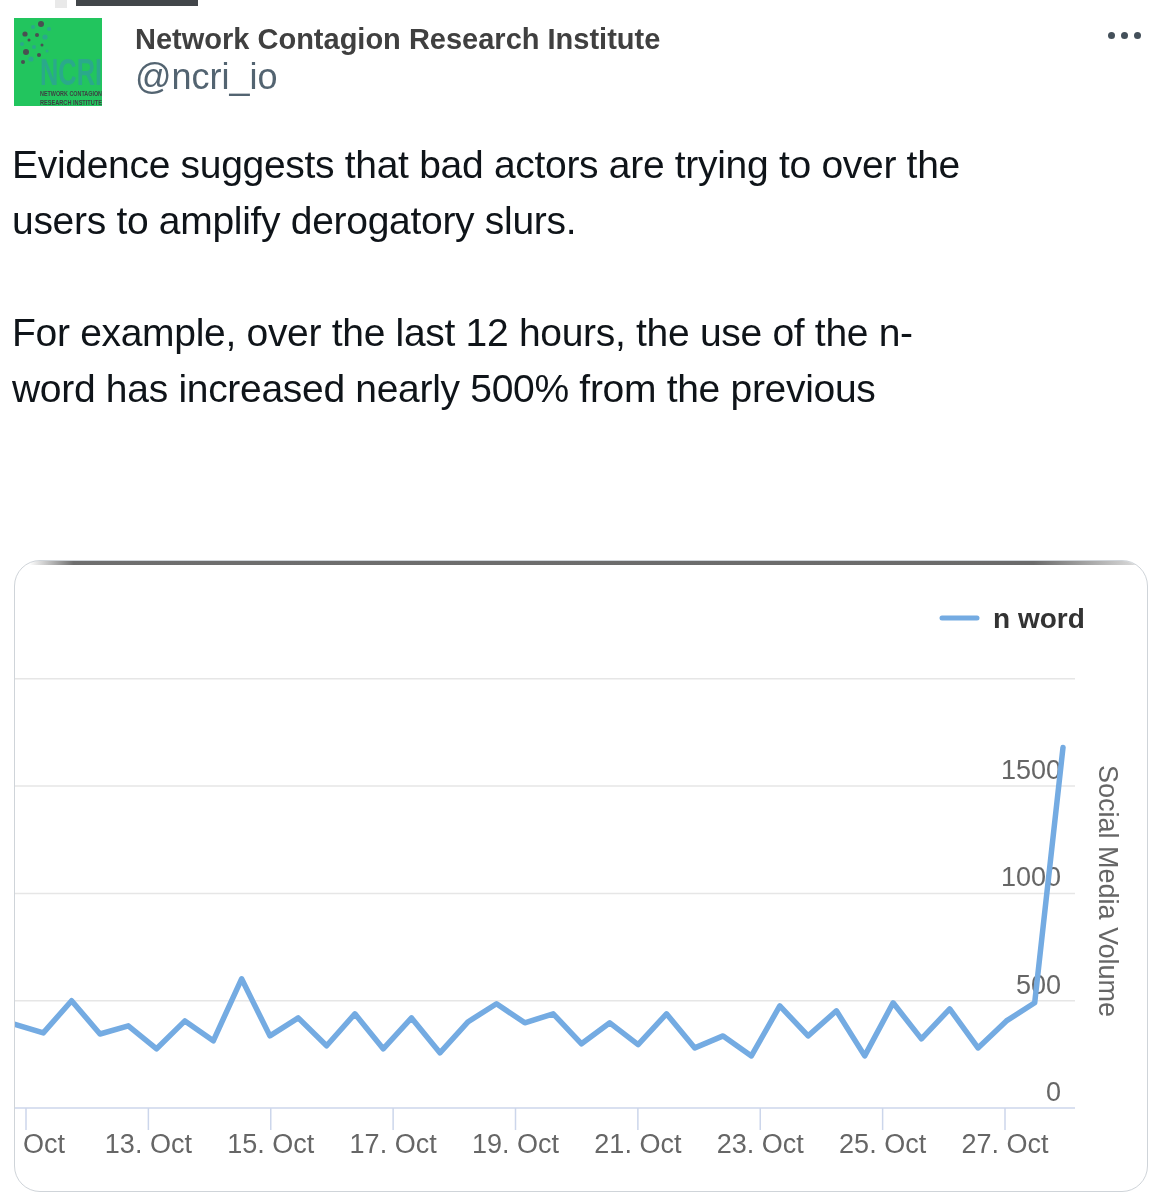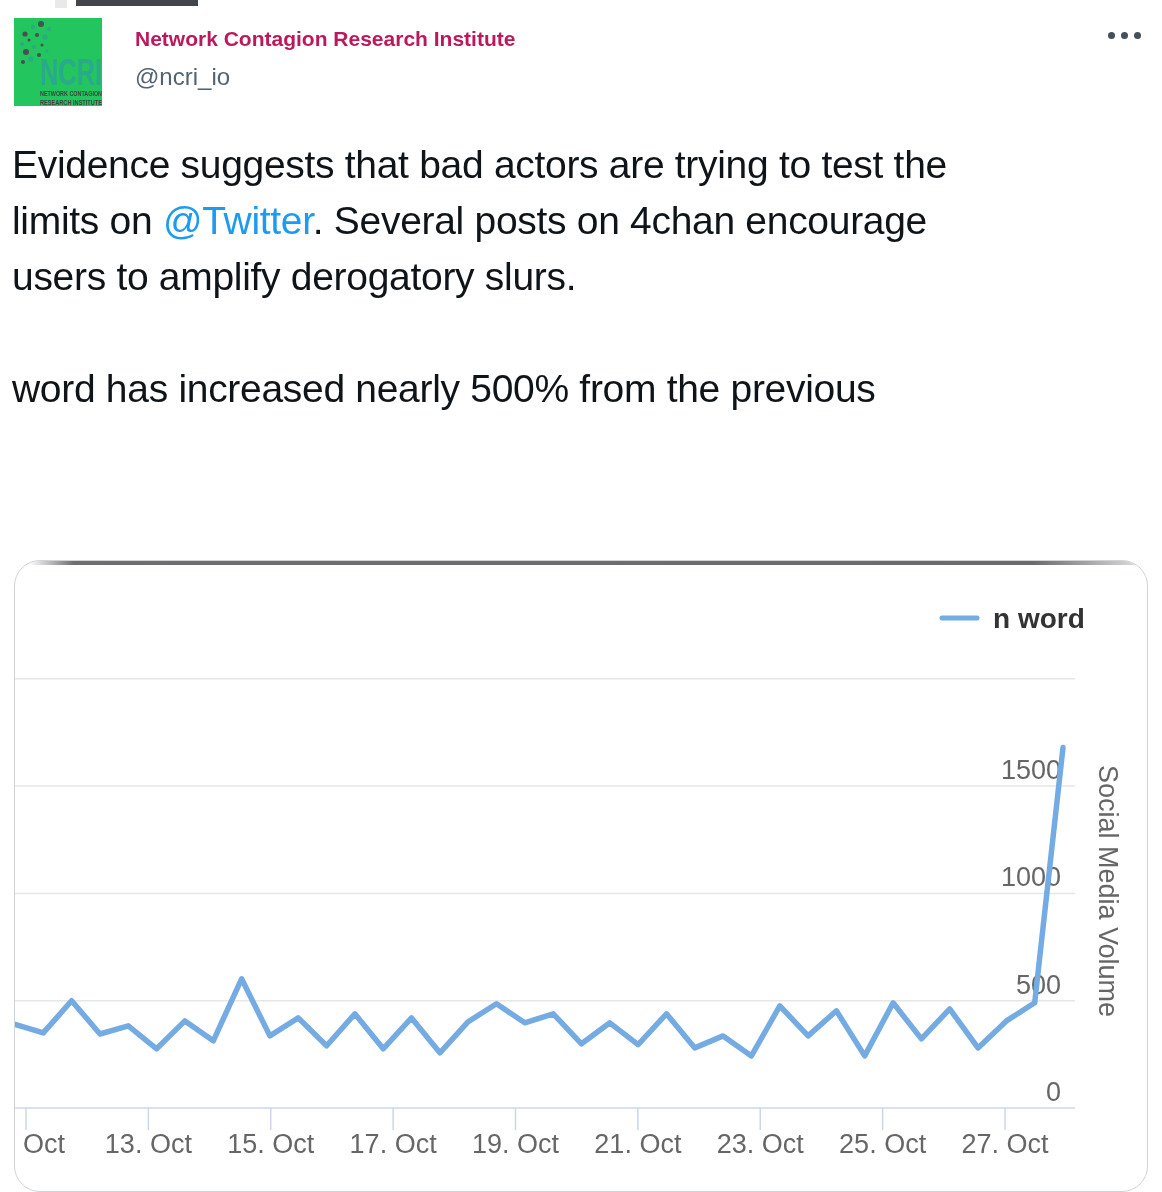--- a/index.html
+++ b/index.html
@@ -9,25 +9,25 @@
     font-family:"Liberation Sans", sans-serif;
     -webkit-font-smoothing:antialiased;
   }
   .artifact-bar{position:absolute;left:76px;top:0;width:122px;height:6px;background:#42464a;}
   .artifact-chip{position:absolute;left:55px;top:0;width:12px;height:8px;background:#e9e9e9;}
 
   
   .avatar{position:absolute;left:14px;top:18px;width:88px;height:88px;background:#22c55e;}
   .display-name{
     position:absolute;left:135px;top:22px;
-    font-size:21px;font-weight:bold;color:#be185d;white-space:nowrap;line-height:34px;
+    font-size:29px;font-weight:bold;color:#404040;white-space:nowrap;line-height:34px;
   }
   .handle{
     position:absolute;left:135px;top:60px;
-    font-size:24px;color:#536471;white-space:nowrap;line-height:34px;
+    font-size:36px;color:#536471;white-space:nowrap;line-height:34px;
   }
   .more-btn{position:absolute;left:1106px;top:30px;display:flex;gap:6px;cursor:pointer;padding:2px;}
   .more-btn .dot{width:7px;height:7px;border-radius:50%;background:#44505a;}
 
   
   .tweet-text{position:absolute;left:12px;top:137px;right:6px;color:#0f1419;}
   .tweet-text .line{font-size:39px;line-height:56px;white-space:nowrap;letter-spacing:-0.3px;}
   .tweet-text .spacer{height:56px;}
   .mention{color:#1d9bf0;text-decoration:none;cursor:pointer;}
 
@@ -77,24 +77,24 @@
 </div>
 <div class="display-name">Network Contagion Research Institute</div>
 <div class="handle">@ncri_io</div>
 <div class="more-btn">
   <span class="dot"></span>
   <span class="dot"></span>
   <span class="dot"></span>
 </div>
 
 <div class="tweet-text">
-  <div class="line"><span>Evidence suggests that bad actors are trying to test the</span></div>
-  <div class="line"><span>limits on </span><a class="mention">@Twitter</a><span>. Several posts on 4chan encourage</span></div>
+  <div class="line"><span>Evidence suggests that bad actors are trying to over the</span></div>
   <div class="line"><span>users to amplify derogatory slurs.</span></div>
   <div class="spacer"></div>
+  <div class="line"><span>For example, over the last 12 hours, the use of the n-</span></div>
   <div class="line"><span>word has increased nearly 500% from the previous</span></div>
 </div>
 
 <div class="chart-card">
   <svg id="chart-svg" width="1132" height="630" viewBox="0 0 1132 630" class="chart-text">
       <line x1="0" x2="1060" y1="439.7" y2="439.7" stroke="#e6e6e6" stroke-width="1.5"></line>
       <line x1="0" x2="1060" y1="332.4" y2="332.4" stroke="#e6e6e6" stroke-width="1.5"></line>
       <line x1="0" x2="1060" y1="225.10000000000002" y2="225.10000000000002" stroke="#e6e6e6" stroke-width="1.5"></line>
       <line x1="0" x2="1060" y1="117.80000000000001" y2="117.80000000000001" stroke="#e6e6e6" stroke-width="1.5"></line>
       <line x1="0" x2="1060" y1="547" y2="547" stroke="#ccd6eb" stroke-width="1.5"></line>

